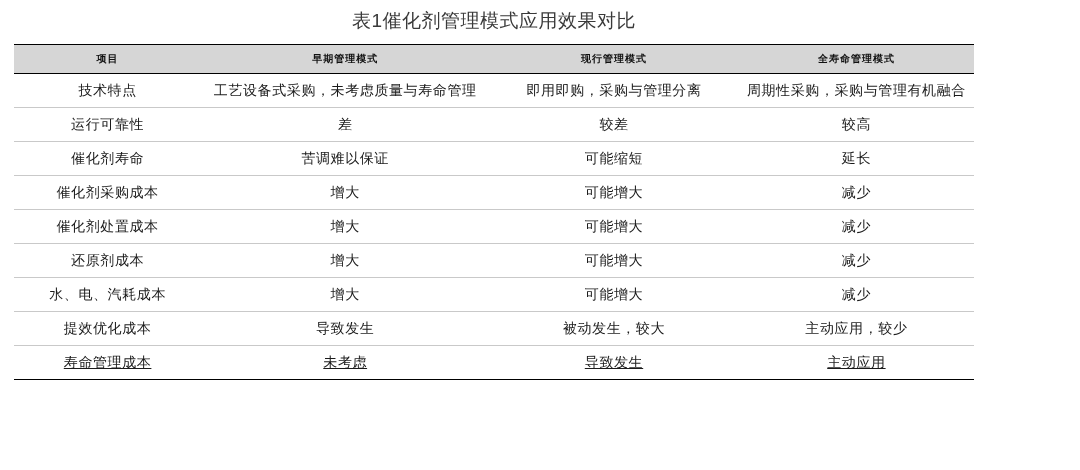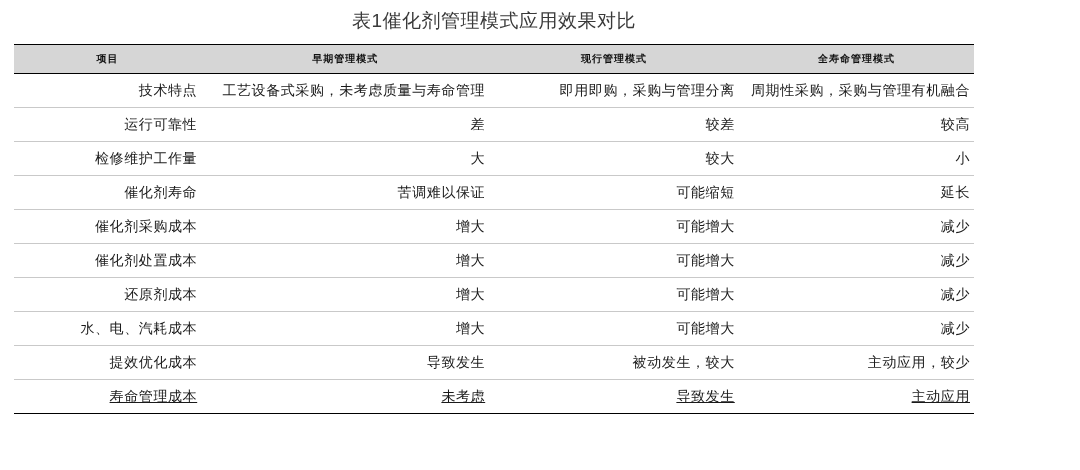--- a/index.html
+++ b/index.html
@@ -45,21 +45,21 @@
     font-size: 10px;
     font-weight: bold;
     color: #111;
     padding: 7px 4px;
     text-align: center;
     letter-spacing: 1px;
   }
   table.effect-table tbody td {
     font-size: 14px;
     color: #1a1a1a;
-    text-align: right;
+    text-align: center;
     padding: 7.5px 4px;
     border-bottom: 0.8px solid #c9c9c9;
     letter-spacing: 0.6px;
     white-space: nowrap;
   }
   table.effect-table tbody tr:last-child td {
     border-bottom: 1.5px solid #000;
     text-decoration: underline;
   }
   col.c0 { width: 19.5%; }
@@ -97,26 +97,20 @@
           <td>即用即购，采购与管理分离</td>
           <td>周期性采购，采购与管理有机融合</td>
         </tr>
         <tr>
           <td>运行可靠性</td>
           <td>差</td>
           <td>较差</td>
           <td>较高</td>
         </tr>
         <tr>
-          <td>检修维护工作量</td>
-          <td>大</td>
-          <td>较大</td>
-          <td>小</td>
-        </tr>
-        <tr>
           <td>催化剂寿命</td>
           <td>苦调难以保证</td>
           <td>可能缩短</td>
           <td>延长</td>
         </tr>
         <tr>
           <td>催化剂采购成本</td>
           <td>增大</td>
           <td>可能增大</td>
           <td>减少</td>

